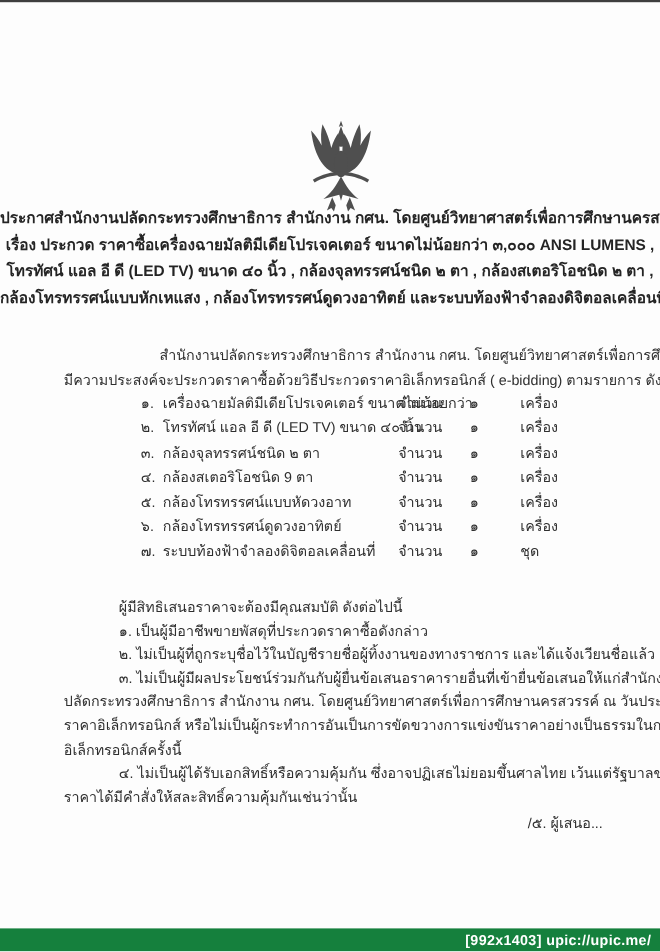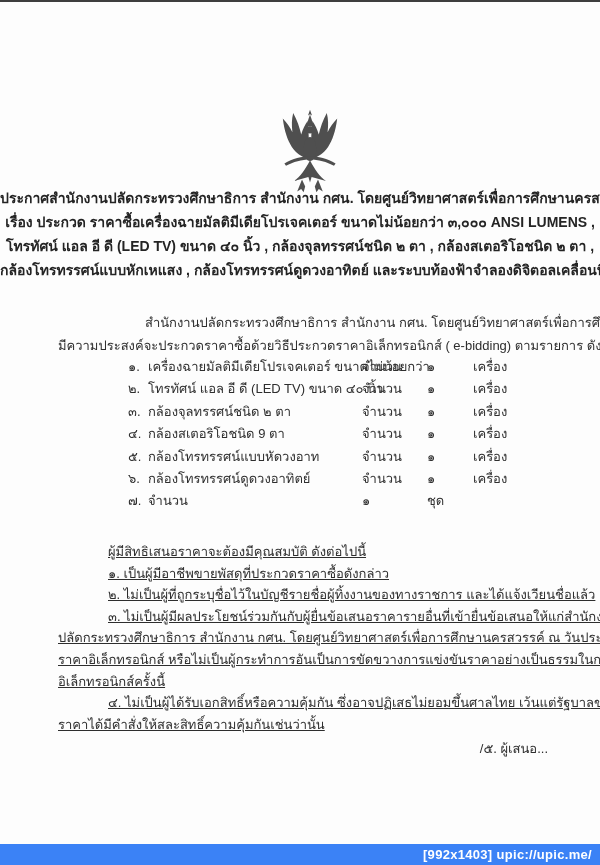--- a/index.html
+++ b/index.html
@@ -40,31 +40,31 @@
     position:absolute; left:128px; top:356px; width:425px;
     font-size:13px; line-height:22.4px;
   }
   .row { display:grid; grid-template-columns:20px 214px 65px 46px auto; align-items:start; }
   .c-no, .c-desc, .c-qlabel, .c-qty, .c-unit { white-space:nowrap; }
   
   .quals {
     position:absolute; left:58px; top:541px; width:492px;
     font-size:13px; line-height:21.6px;
   }
-  .quals div { white-space:nowrap;text-decoration:underline; }
+  .quals div { white-space:nowrap; }
   .quals .ind { padding-left:50px; }
   
   .pageref {
     position:absolute; top:738px; right:52px;
     font-size:13px; color:#2e2e2e;
   }
   
   .wmbar {
     position:absolute; left:0; bottom:0; width:600px; height:21px;
-    background:#3b82f6; color:#fff;
+    background:#15803d; color:#fff;
     display:flex; align-items:center; justify-content:flex-end;
     gap:4px; padding-right:8px; box-sizing:border-box;
     font-size:13px; font-weight:bold; letter-spacing:.3px;
   }
 </style>
 </head>
 <body>
 
 <div id="page">
   <div class="top-edge"></div>
@@ -137,20 +137,21 @@
     </div>
     <div class="row">
       <span class="c-no">๖.</span>
       <span class="c-desc">กล้องโทรทรรศน์ดูดวงอาทิตย์</span>
       <span class="c-qlabel">จำนวน</span>
       <span class="c-qty">๑</span>
       <span class="c-unit">เครื่อง</span>
     </div>
     <div class="row">
       <span class="c-no">๗.</span>
+      <span class="c-desc">ระบบท้องฟ้าจำลองดิจิตอลเคลื่อนที่</span>
       <span class="c-qlabel">จำนวน</span>
       <span class="c-qty">๑</span>
       <span class="c-unit">ชุด</span>
     </div>
   </div>
 
   <div class="quals">
     <div class="ind">ผู้มีสิทธิเสนอราคาจะต้องมีคุณสมบัติ ดังต่อไปนี้</div>
     <div class="ind">๑. เป็นผู้มีอาชีพขายพัสดุที่ประกวดราคาซื้อดังกล่าว</div>
     <div class="ind">๒. ไม่เป็นผู้ที่ถูกระบุชื่อไว้ในบัญชีรายชื่อผู้ทิ้งงานของทางราชการ และได้แจ้งเวียนชื่อแล้ว</div>

